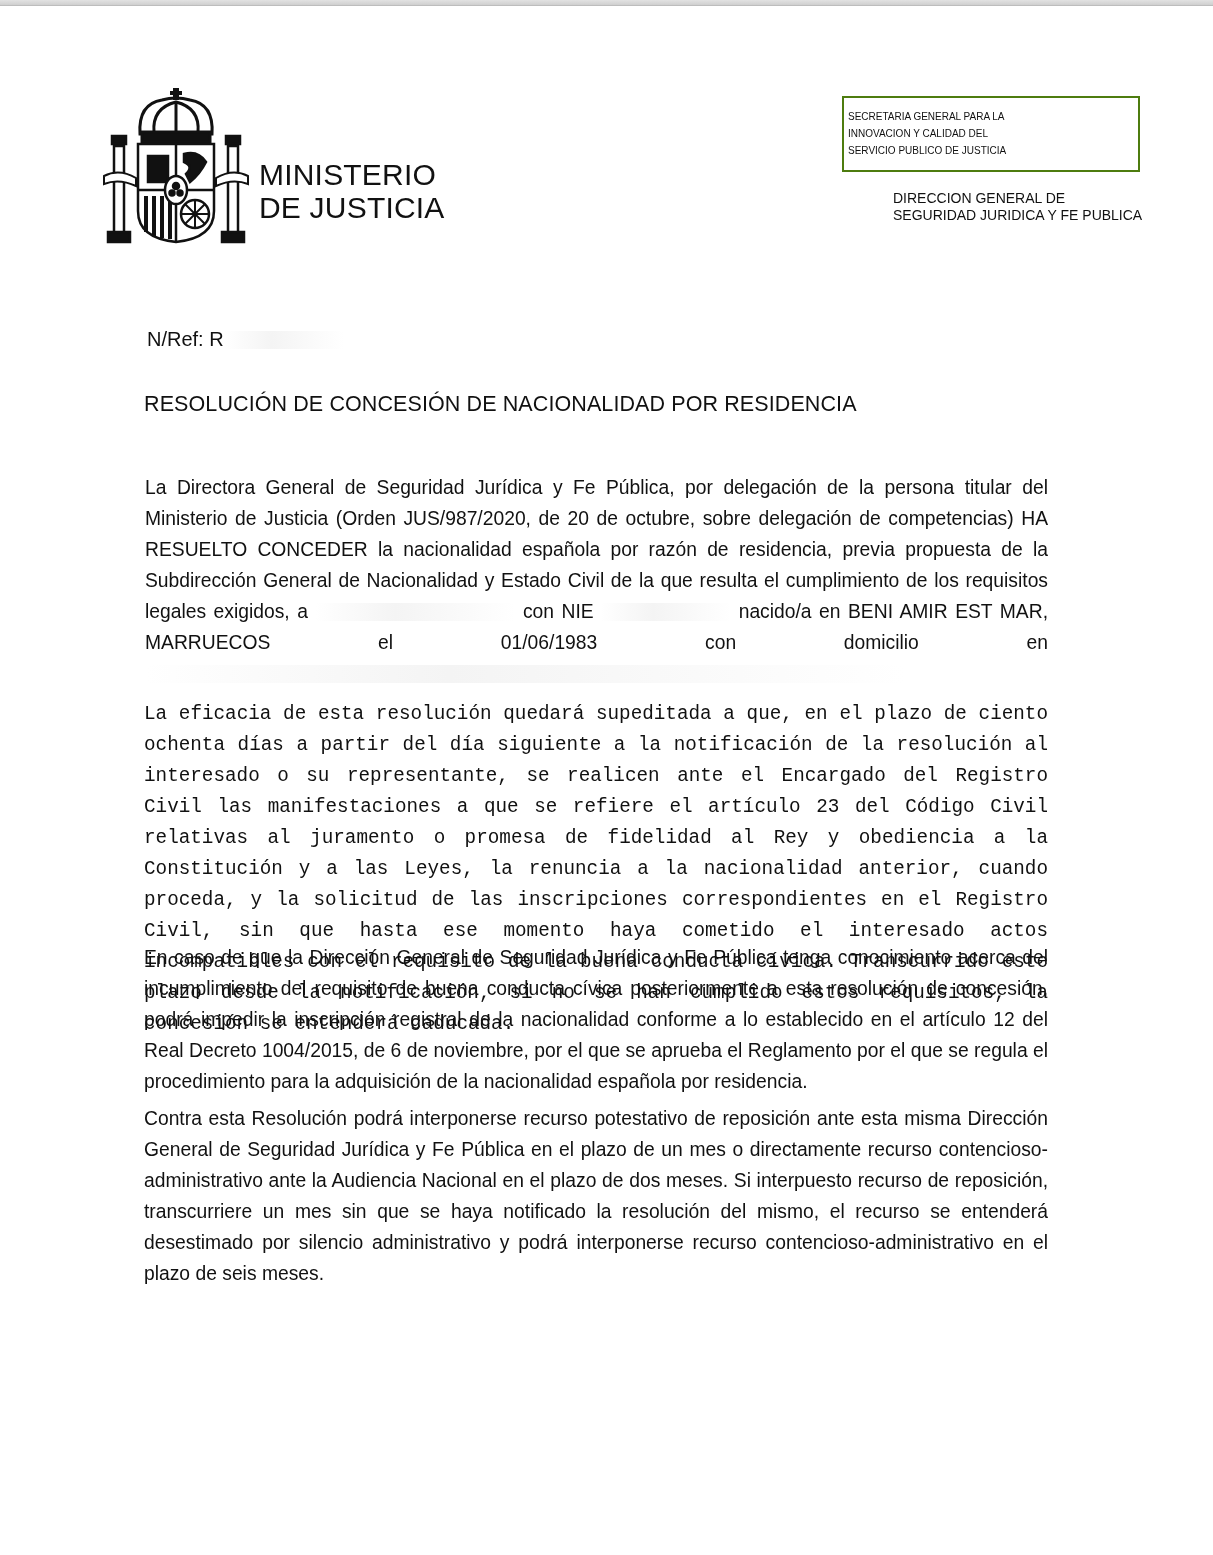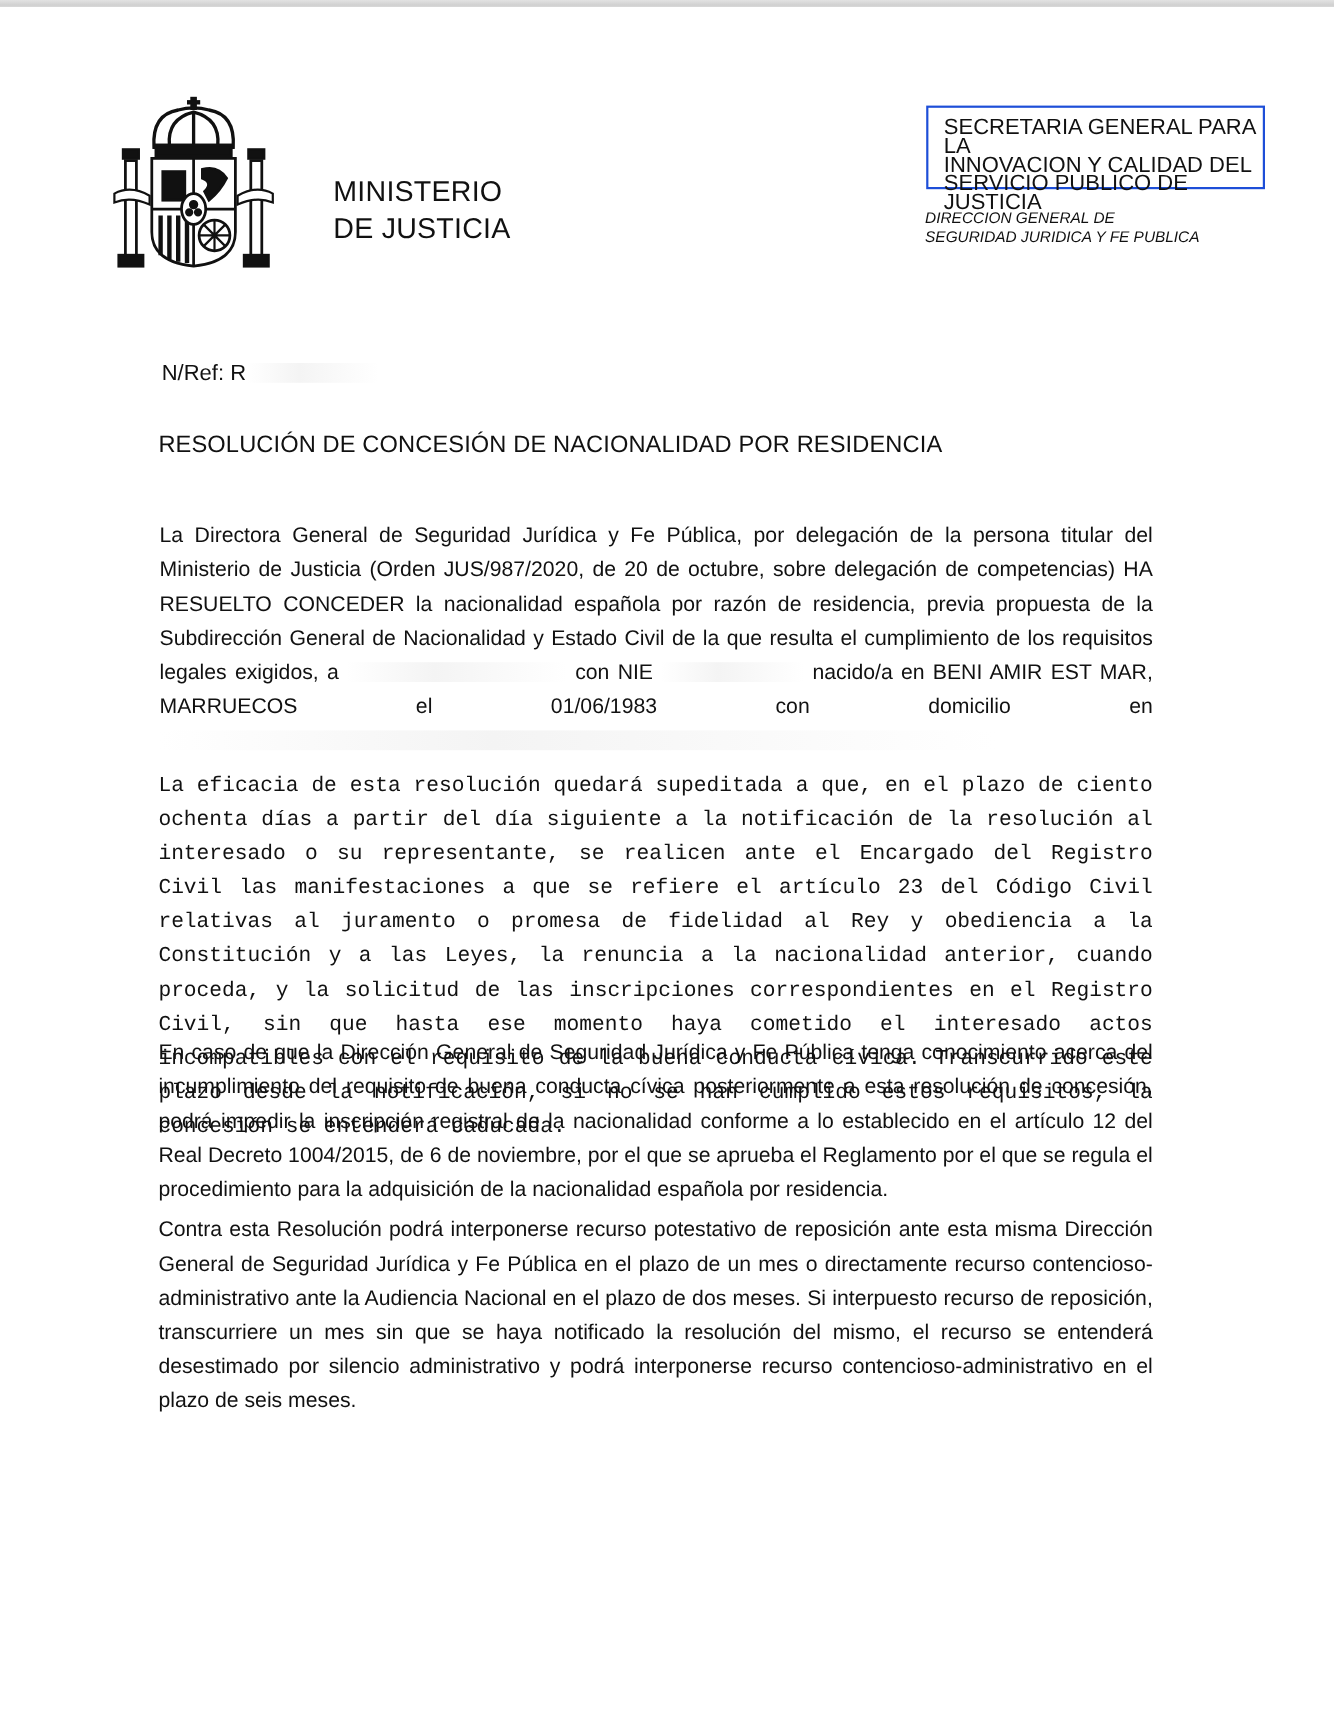--- a/index.html
+++ b/index.html
@@ -3,24 +3,24 @@
 <meta charset="utf-8">
 <style>
   html, body { margin: 0; padding: 0; }
   body {
     width: 1213px; height: 1555px; background: #ffffff; position: relative;
     font-family: "Liberation Sans", sans-serif; color: #111; overflow: hidden;
   }
   .topbar { position: absolute; left: 0; top: 0; width: 1213px; height: 5px;
     background: linear-gradient(#e2e2e2, #cfcfcf); border-bottom: 1px solid #bdbdbd; }
   .crest { position: absolute; left: 102px; top: 86px; width: 148px; height: 160px; }
-  .ministry { position: absolute; left: 259px; top: 158px; font-size: 26px; line-height: 33px; letter-spacing: 0.2px; margin-left: 44px; }
+  .ministry { position: absolute; left: 259px; top: 158px; font-size: 30px; line-height: 33px; letter-spacing: 0.2px; }
   .sec-box { position: absolute; left: 842px; top: 96px; width: 290px; height: 62px;
-    border: 2px solid #1d4ed8; padding: 10px 0 0 14px; font-size: 20px; line-height: 17px; }
-  .dir { position: absolute; left: 841px; top: 190px; font-size: 14px; line-height: 17px; font-style: italic; }
+    border: 2px solid #4d7c0f; padding: 10px 0 0 4px; font-size: 10px; line-height: 17px; }
+  .dir { position: absolute; left: 893px; top: 190px; font-size: 14px; line-height: 17px; }
   .ref { position: absolute; left: 147px; top: 328px; font-size: 20px; }
   .title { position: absolute; left: 144px; top: 392px; font-size: 21.5px; font-weight: normal; letter-spacing: 0.1px; }
   .para { position: absolute; left: 144px; width: 904px; font-size: 19.3px; line-height: 31px; text-align: justify; }
   .p1 { top: 472px; left: 145px; width: 903px; }
   .p2 { top: 699px; font-family: Liberation Mono, monospace; }
   .p3 { top: 942px; }
   .p4 { top: 1103px; }
   .redact { display: inline-block; height: 18px; vertical-align: -3px;
     background: linear-gradient(90deg, #ffffff, #f4f4f4 40%, #ffffff); }
 </style>

